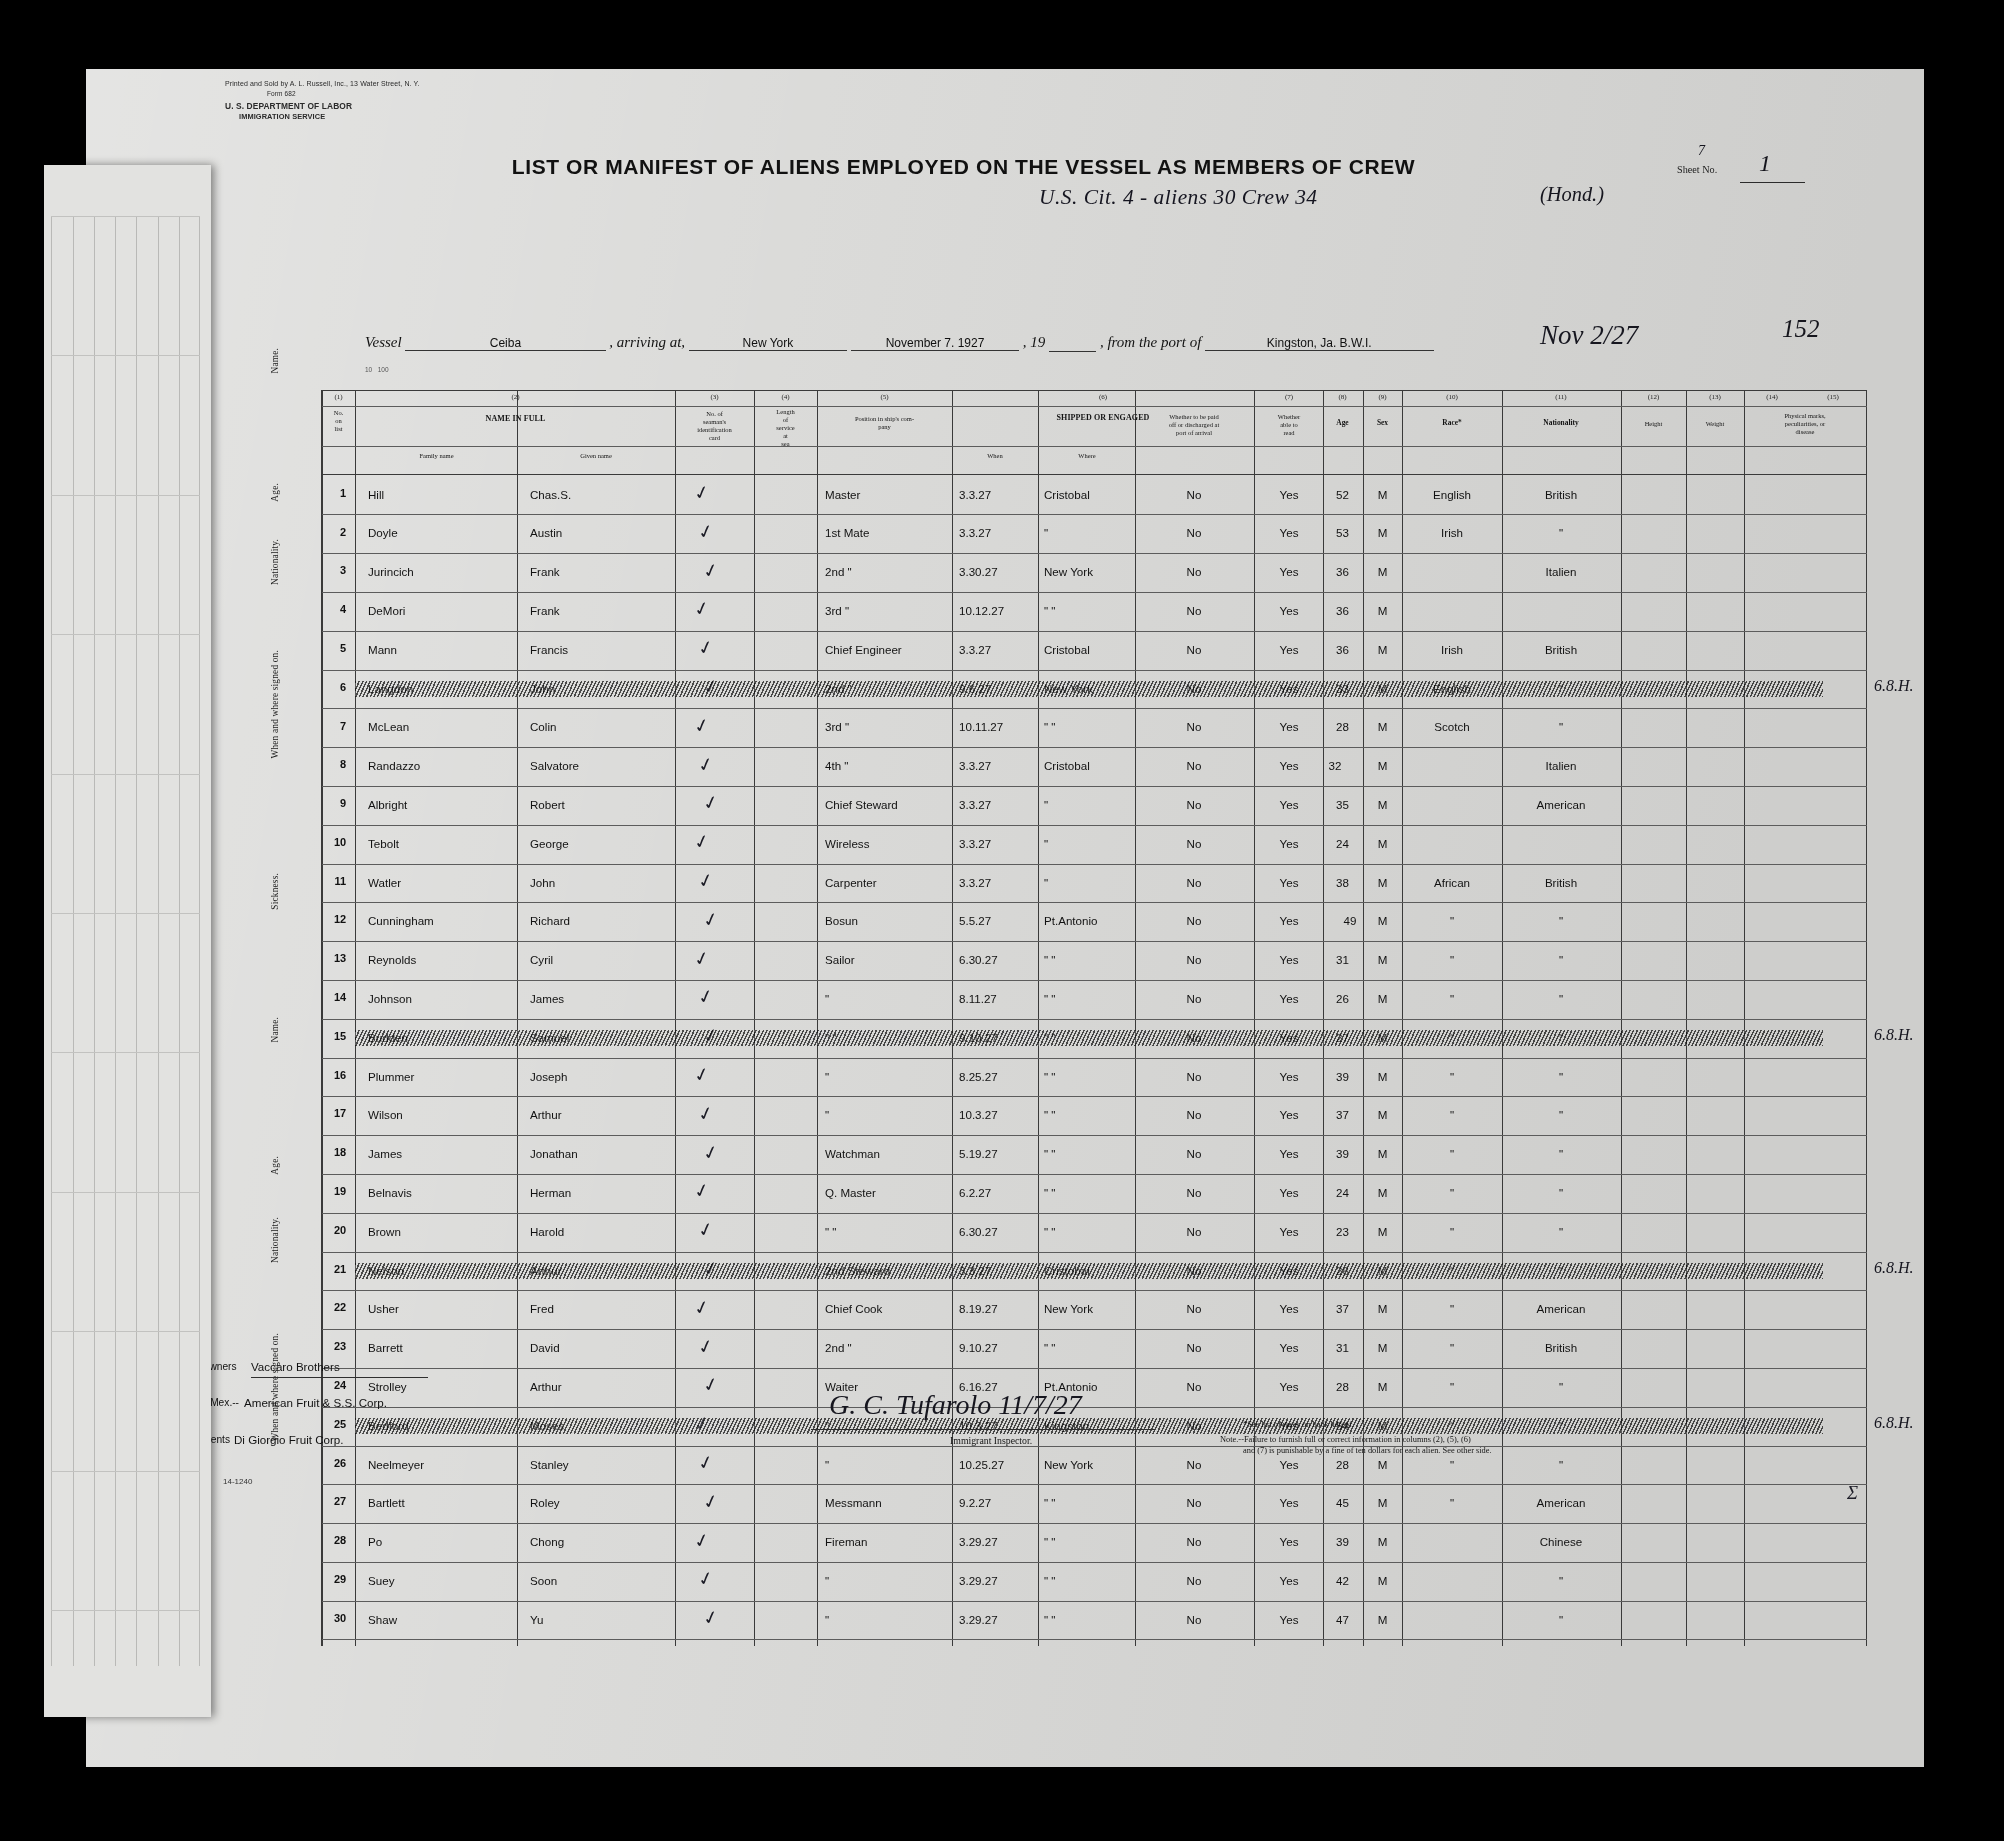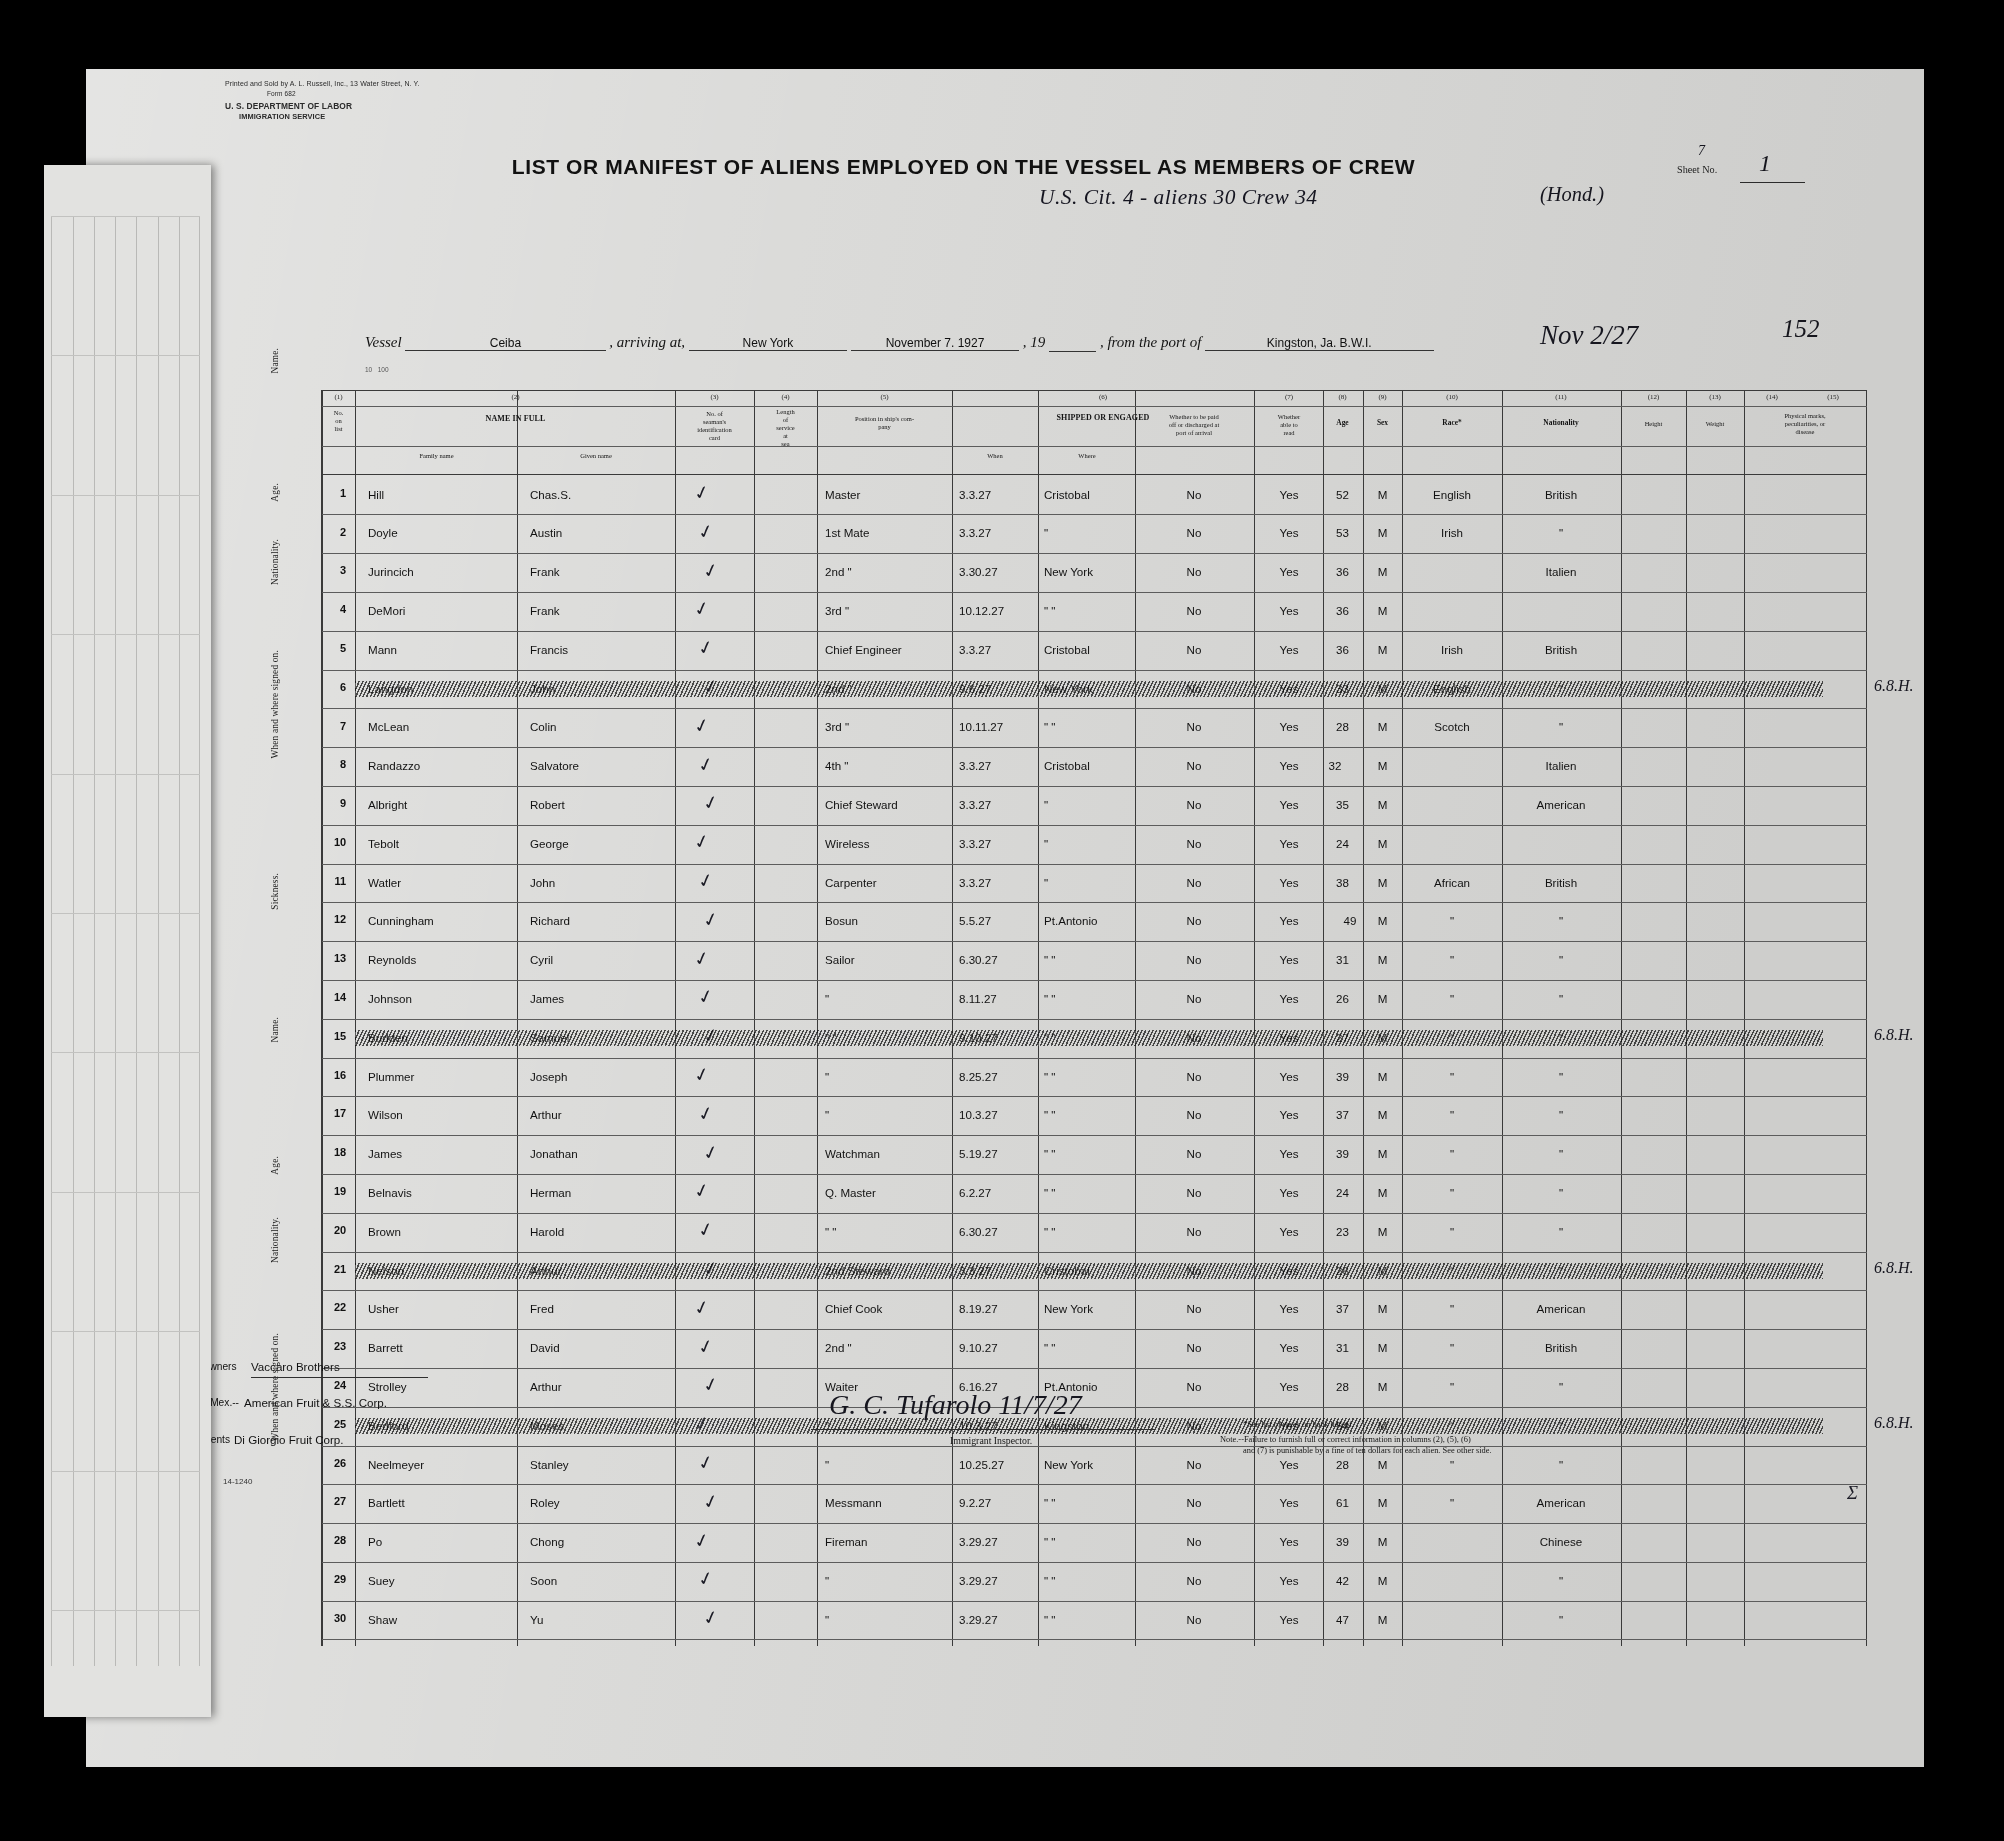--- a/index.html
+++ b/index.html
@@ -861,21 +861,21 @@
           <div class="checkmark" style="left: 376px; top: 1061px;">✓</div>
           <div class="hline" style="top: 1132px;"></div>
           <div class="rownum" style="left: 5.6px; top: 1104px;">27</div>
           <div class="cell" style="left: 46px; top: 1105px;">Bartlett</div>
           <div class="cell" style="left: 208px; top: 1105px;">Roley</div>
           <div class="cell" style="left: 503px; top: 1105px;">Messmann</div>
           <div class="cell" style="left: 637px; top: 1105px;">9.2.27</div>
           <div class="cell" style="left: 722px; top: 1105px;">"    "</div>
           <div class="cell c" style="left: 813px; top: 1105px; width: 118px;">No</div>
           <div class="cell c" style="left: 932px; top: 1105px; width: 70px;">Yes</div>
-          <div class="cell c" style="left: 1001px; top: 1105px; width: 39px;">61</div>
+          <div class="cell c" style="left: 1001px; top: 1105px; width: 39px;">45</div>
           <div class="cell c" style="left: 1041px; top: 1105px; width: 39px;">M</div>
           <div class="cell c" style="left: 1080px; top: 1105px; width: 100px;">"</div>
           <div class="cell c" style="left: 1180px; top: 1105px; width: 118px;">American</div>
           <div class="checkmark" style="left: 381px; top: 1100px;">✓</div>
           <div class="hline" style="top: 1171px;"></div>
           <div class="rownum" style="left: 5.6px; top: 1143px;">28</div>
           <div class="cell" style="left: 46px; top: 1144px;">Po</div>
           <div class="cell" style="left: 208px; top: 1144px;">Chong</div>
           <div class="cell" style="left: 503px; top: 1144px;">Fireman</div>
           <div class="cell" style="left: 637px; top: 1144px;">3.29.27</div>

